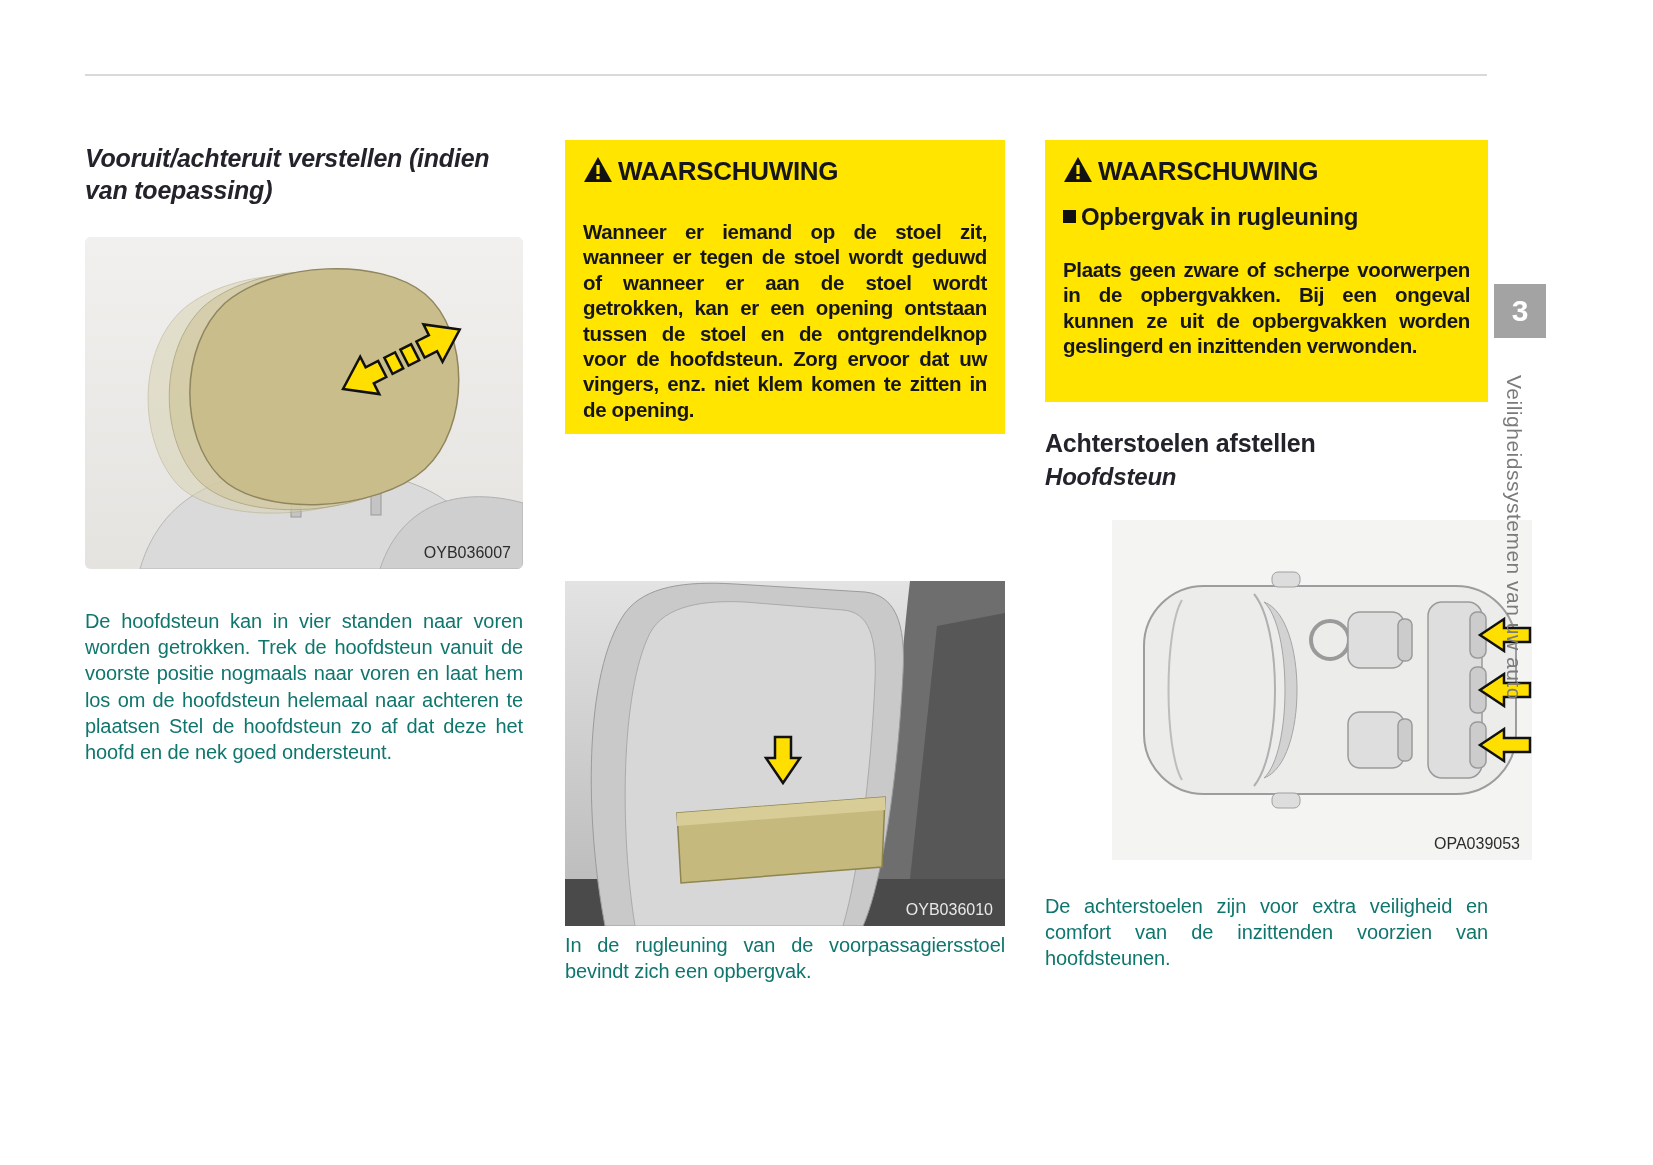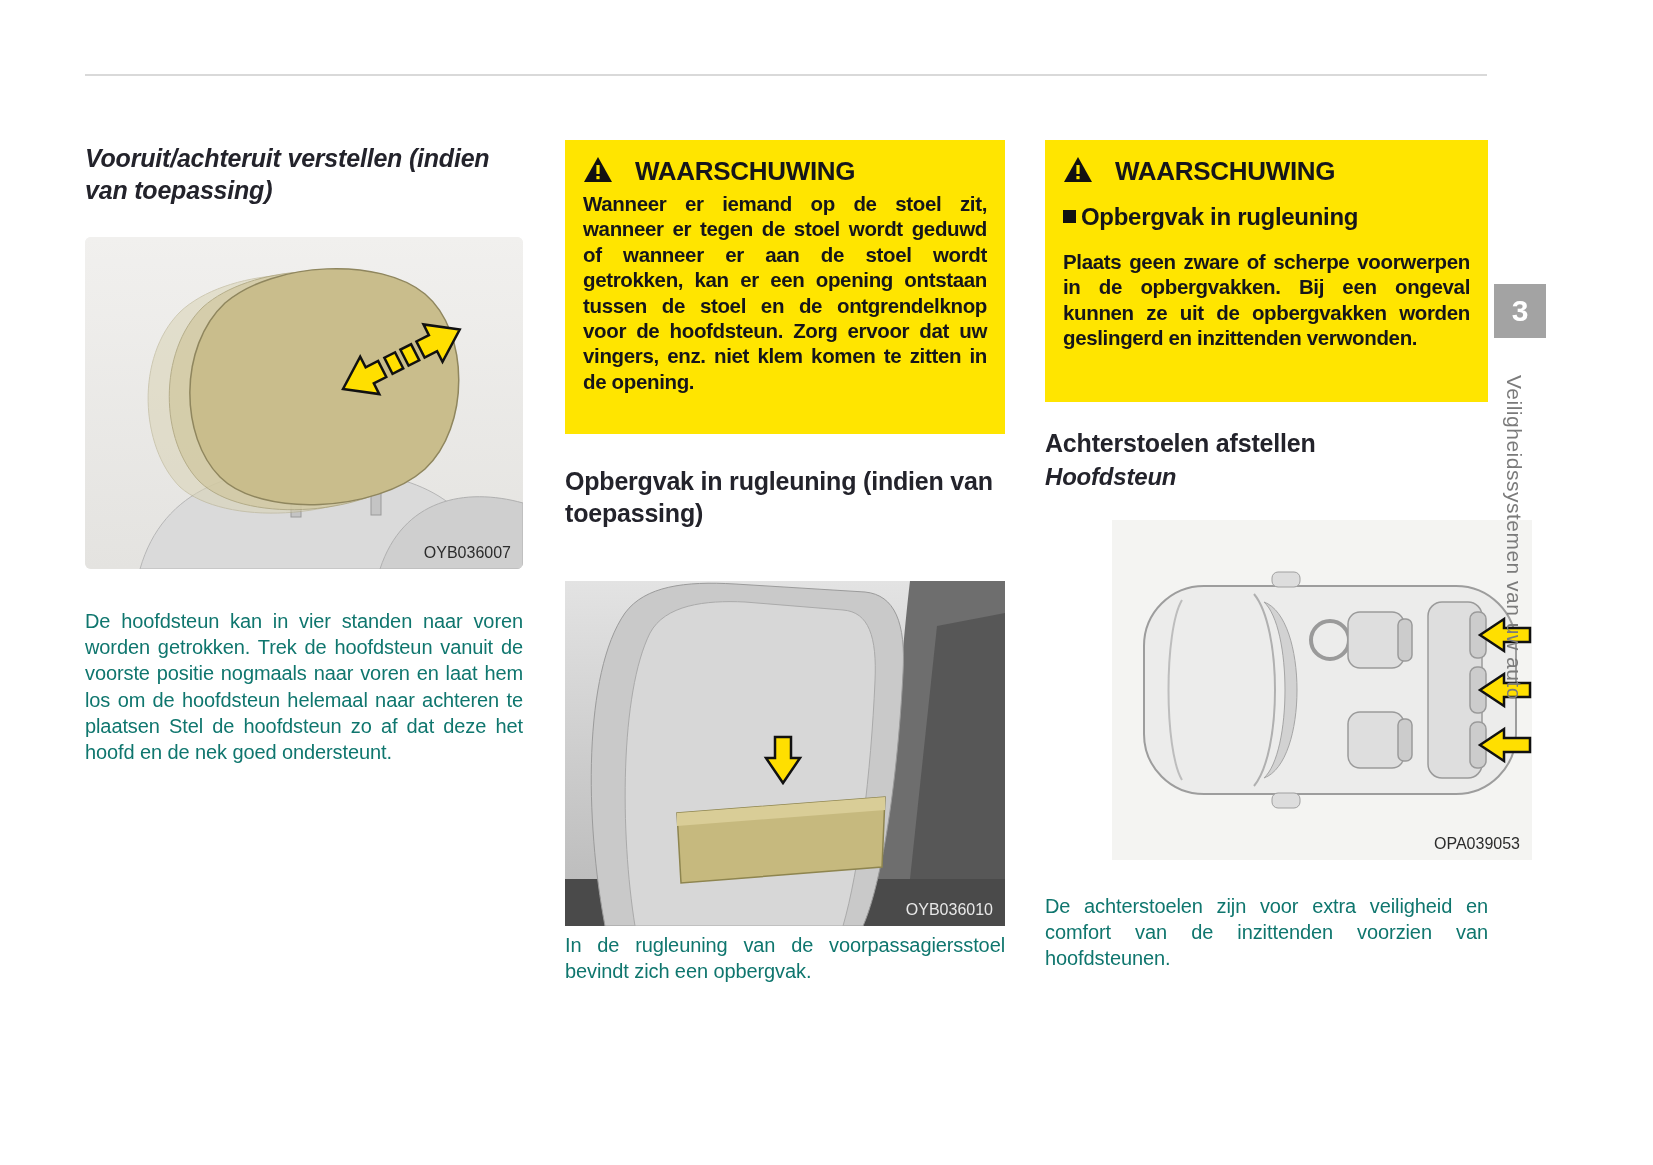--- a/index.html
+++ b/index.html
@@ -18,26 +18,26 @@
   }
   .h-italic { font-style:italic; }
   .body-text {
     font-size:20px; line-height:1.31; text-align:justify; color:#0f766e;
     letter-spacing:-0.1px;
   }
   .warn-box {
     position:absolute; background:#ffe500; padding:16px 18px 14px 18px;
     box-sizing:border-box;
   }
-  .warn-title-row { display:flex; align-items:center; gap:22px; }
+  .warn-title-row { display:flex; align-items:center; gap:5px; }
   .warn-title {
     font-weight:bold; font-size:26px; color:#15151a; letter-spacing:-0.3px;
   }
   .warn-body {
-    margin-top:4px; font-weight:bold; font-size:20.5px; line-height:1.24;
+    margin-top:32px; font-weight:bold; font-size:20.5px; line-height:1.24;
     text-align:justify; color:#15151a; letter-spacing:-0.35px;
   }
   .warn-subhead-row { display:flex; align-items:flex-start; gap:5px; margin-top:16px; }
   .warn-square { width:13px; height:13px; background:#111; margin-top:7px; flex:0 0 auto; }
   .warn-subhead { font-weight:bold; font-size:24px; color:#15151a; letter-spacing:-0.3px; }
   .figure {
     position:absolute; background:#efefed; overflow:hidden;
   }
   .figure svg { display:block; width:100%; height:100%; }
   .figcode {
@@ -102,21 +102,20 @@
           <path d="M15,1 L29,26 L1,26 Z" fill="#111"></path>
           <rect x="13.4" y="9" width="3.2" height="9" fill="#ffe500"></rect>
           <rect x="13.4" y="20" width="3.2" height="3.2" fill="#ffe500"></rect>
         </svg>
       </span>
       <span class="warn-title">WAARSCHUWING</span>
     </div>
     <div class="warn-body">Wanneer er iemand op de stoel zit, wanneer er tegen de stoel wordt geduwd of wanneer er aan de stoel wordt getrokken, kan er een opening ontstaan tussen de stoel en de ontgrendelknop voor de hoofdsteun. Zorg ervoor dat uw vingers, enz. niet klem komen te zitten in de opening.</div>
   </div>
 
-  <div class="abs h-main" style="left:565px; top:465px; width:440px;">Opbergvak in rugleuning (indien van toepassing)</div>
 
   <div class="figure" style="left:565px; top:557px; width:440px; height:345px;margin-top:24px;">
     <svg viewBox="0 0 440 345">
       <defs>
         <linearGradient id="bg2" x1="0" y1="0" x2="0" y2="1">
           <stop offset="0" stop-color="#e3e3e3"></stop>
             <stop offset="1" stop-color="#b8b8b8"></stop>
         </linearGradient>
       </defs>
       <rect width="440" height="345" fill="url(#bg2)"></rect>
@@ -145,21 +144,21 @@
           <rect x="13.4" y="9" width="3.2" height="9" fill="#ffe500"></rect>
           <rect x="13.4" y="20" width="3.2" height="3.2" fill="#ffe500"></rect>
         </svg>
       </span>
       <span class="warn-title">WAARSCHUWING</span>
     </div>
     <div class="warn-subhead-row">
       <span class="warn-square"></span>
       <span class="warn-subhead">Opbergvak in rugleuning</span>
     </div>
-    <div class="warn-body" style="margin-top:18px;">Plaats geen zware of scherpe voorwerpen in de opbergvakken. Bij een ongeval kunnen ze uit de opbergvakken worden geslingerd en inzittenden verwonden.</div>
+    <div class="warn-body" style="margin-top:26px;">Plaats geen zware of scherpe voorwerpen in de opbergvakken. Bij een ongeval kunnen ze uit de opbergvakken worden geslingerd en inzittenden verwonden.</div>
   </div>
 
   <div class="abs h-main h-italic" style="left:1045px; top:462px; width:443px; font-size:24px;">Hoofdsteun</div>
 
   <div class="abs h-main" style="left:1045px; top:427px; width:443px;">Achterstoelen afstellen</div>
 
   <div class="figure" style="left:1112px; top:520px; width:420px; height:340px; background:#f4f4f2;">
     <svg viewBox="0 0 420 340">
       <rect width="420" height="340" fill="#f4f4f2"></rect>
       <rect x="32" y="66" width="372" height="208" rx="60" fill="#ececeb" stroke="#9d9d9d" stroke-width="2"></rect>

